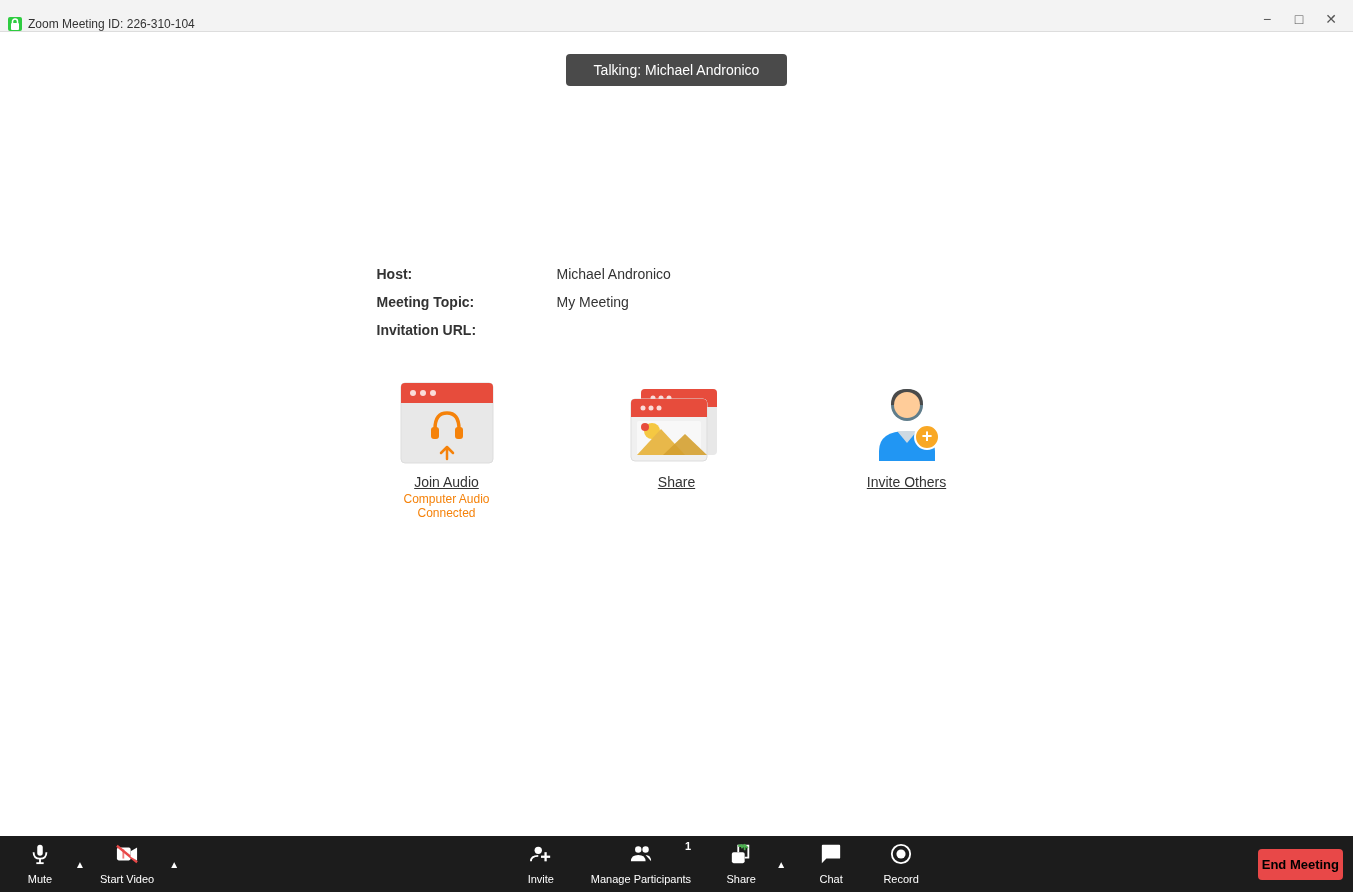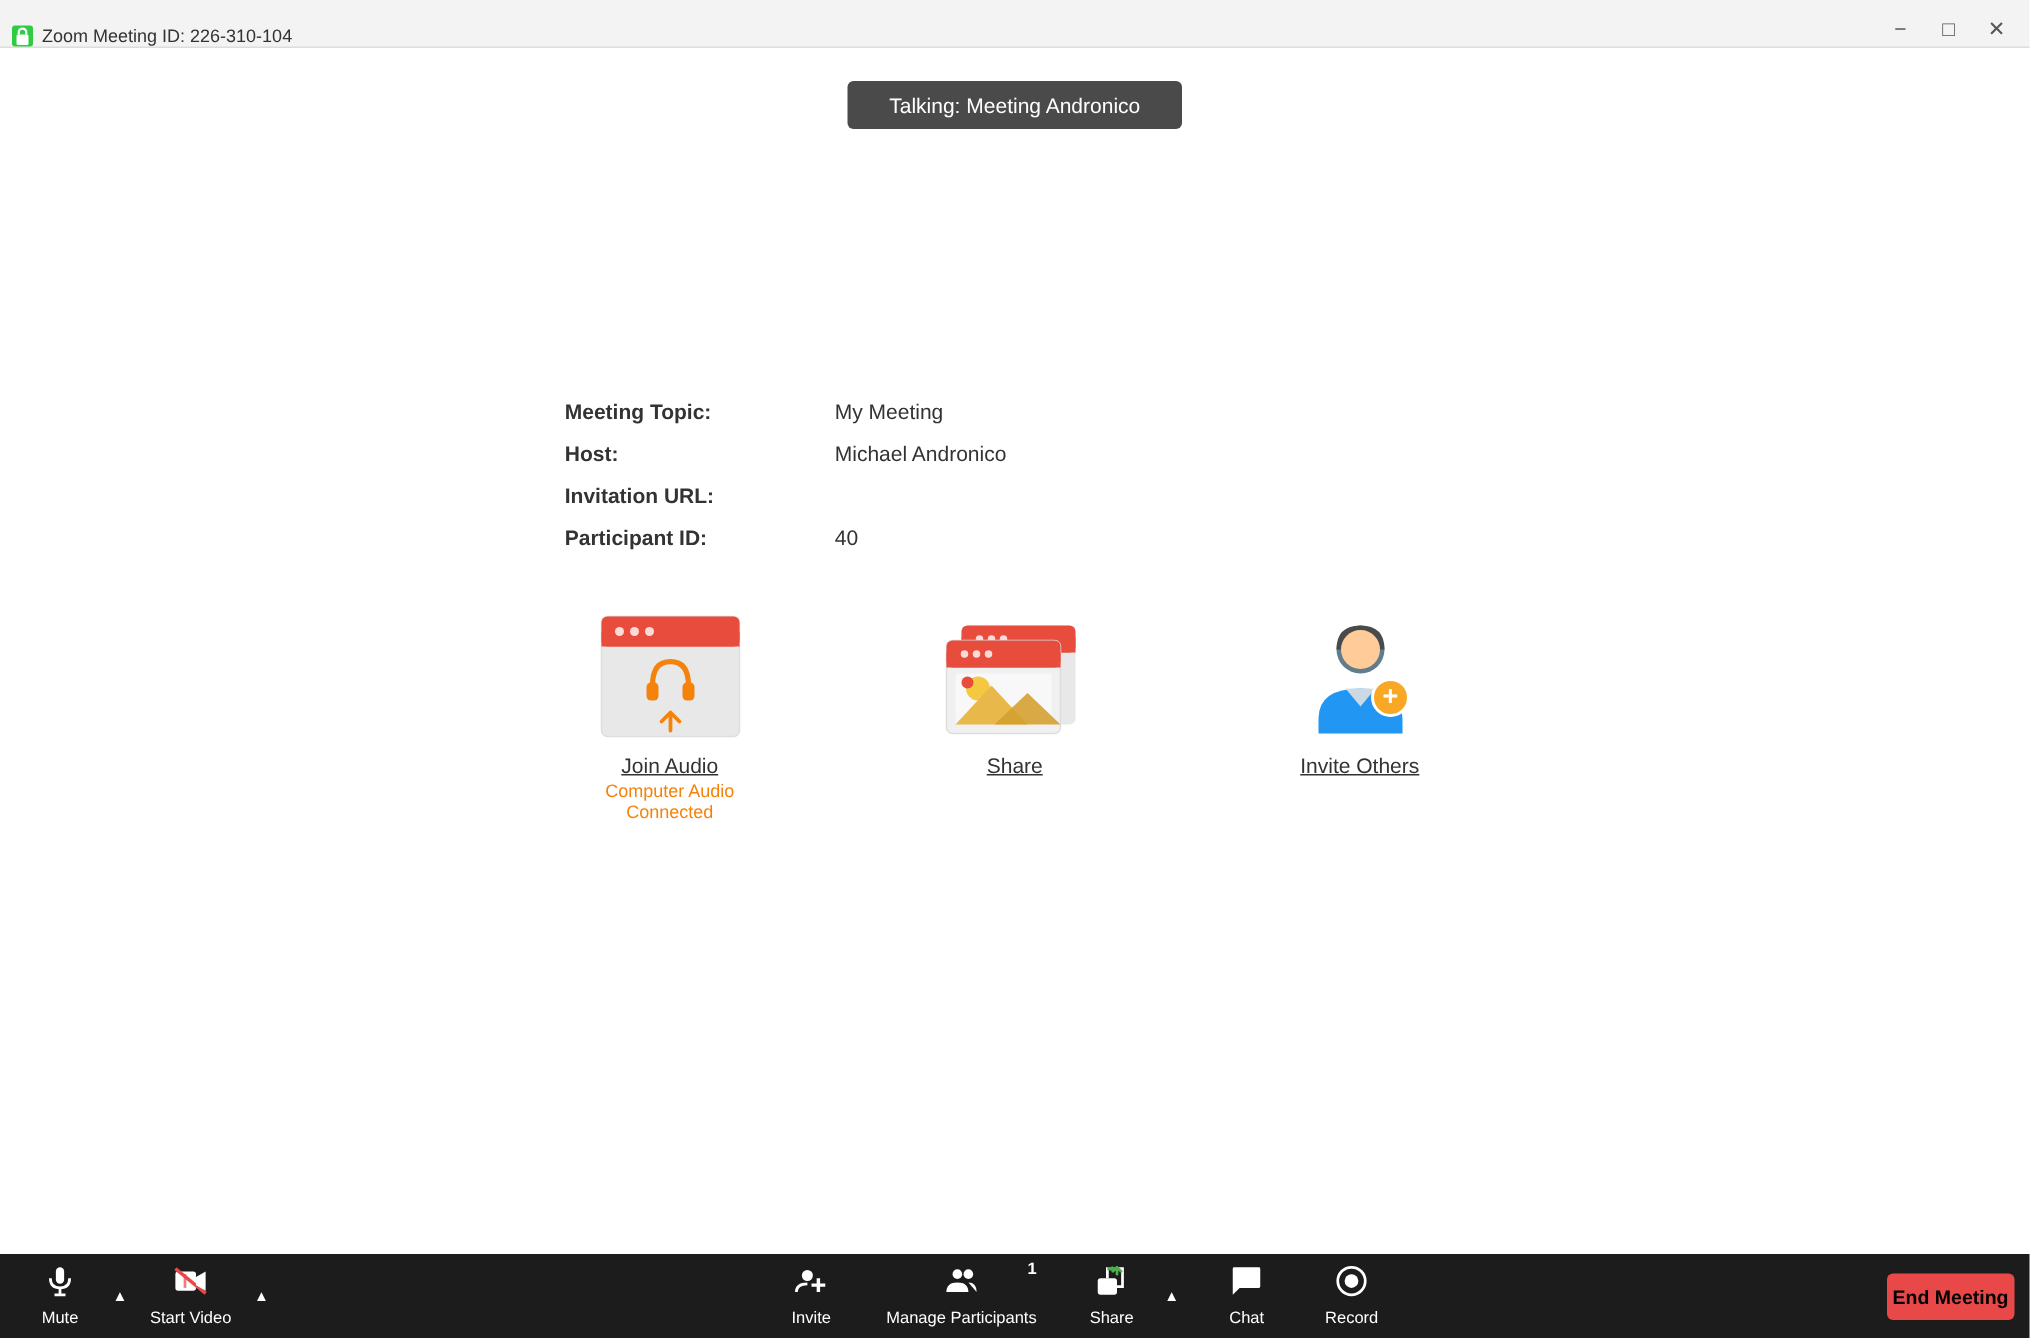--- a/index.html
+++ b/index.html
@@ -247,38 +247,34 @@
   <div class="title-bar-controls">
     <button class="title-bar-btn">−</button>
     <button class="title-bar-btn">□</button>
     <button class="title-bar-btn close">✕</button>
   </div>
 </div>
 
 <div class="main-content">
 
   <div class="talking-banner">
-    <span>Talking: Meeting Andronico</span>
+    <span>Talking: Michael Andronico</span>
   </div>
 
   <div class="meeting-info">
+    <div class="info-row">
+      <span class="info-label">Host:</span>
+      <span class="info-value">Michael Andronico</span>
+    </div>
     <div class="info-row">
       <span class="info-label">Meeting Topic:</span>
       <span class="info-value">My Meeting</span>
     </div>
     <div class="info-row">
-      <span class="info-label">Host:</span>
-      <span class="info-value">Michael Andronico</span>
-    </div>
-    <div class="info-row">
       <span class="info-label">Invitation URL:</span>
-    </div>
-    <div class="info-row">
-      <span class="info-label">Participant ID:</span>
-      <span class="info-value">40</span>
     </div>
   </div>
 
   <div class="actions-row">
 
     <div class="action-item">
       <div class="action-icon-wrapper">
         <svg width="100" height="88" viewBox="0 0 100 88">
 
           <rect x="4" y="4" width="92" height="80" rx="4" fill="#e8e8e8" stroke="#ddd" stroke-width="1"></rect>

